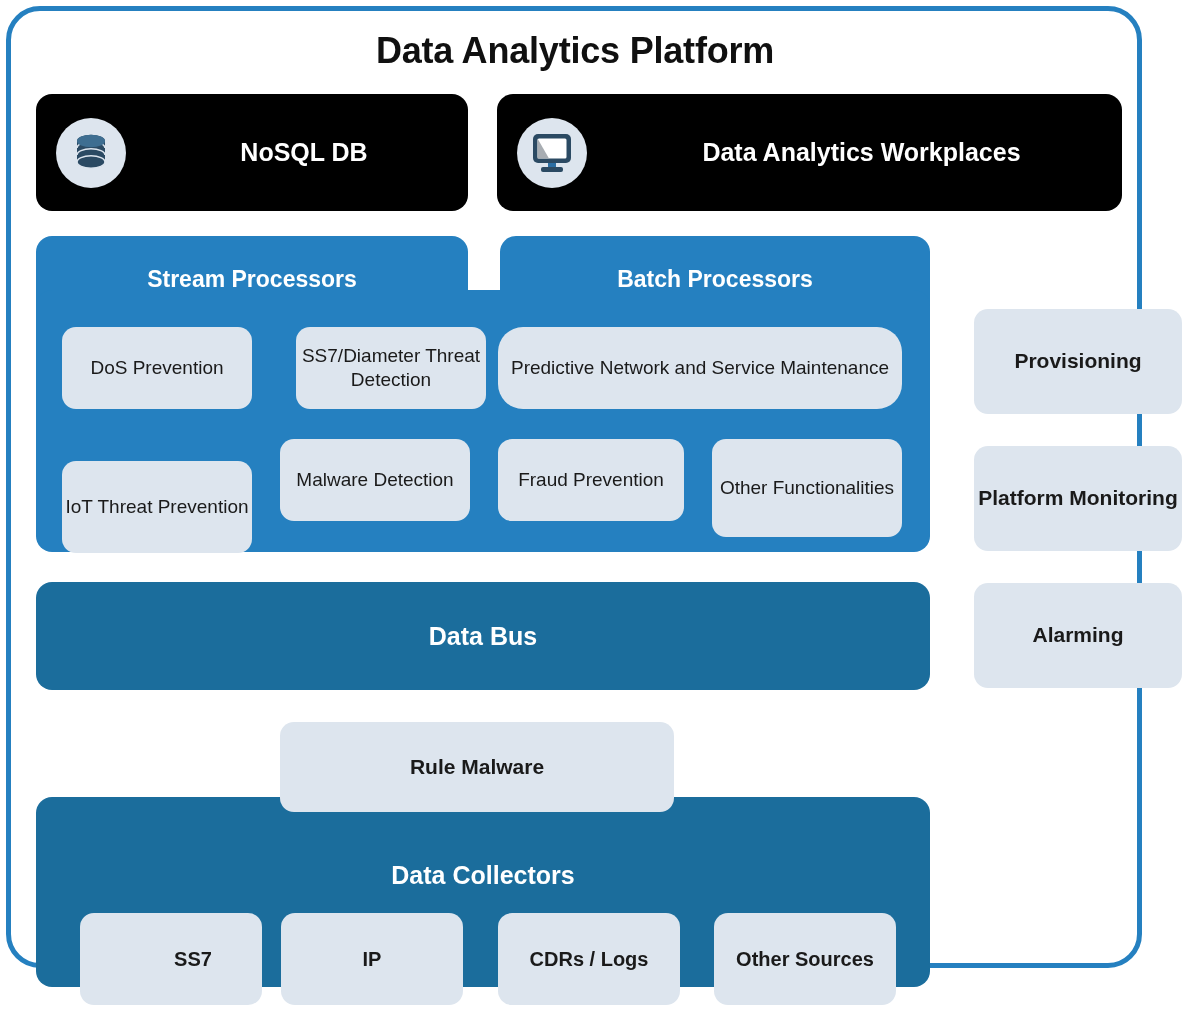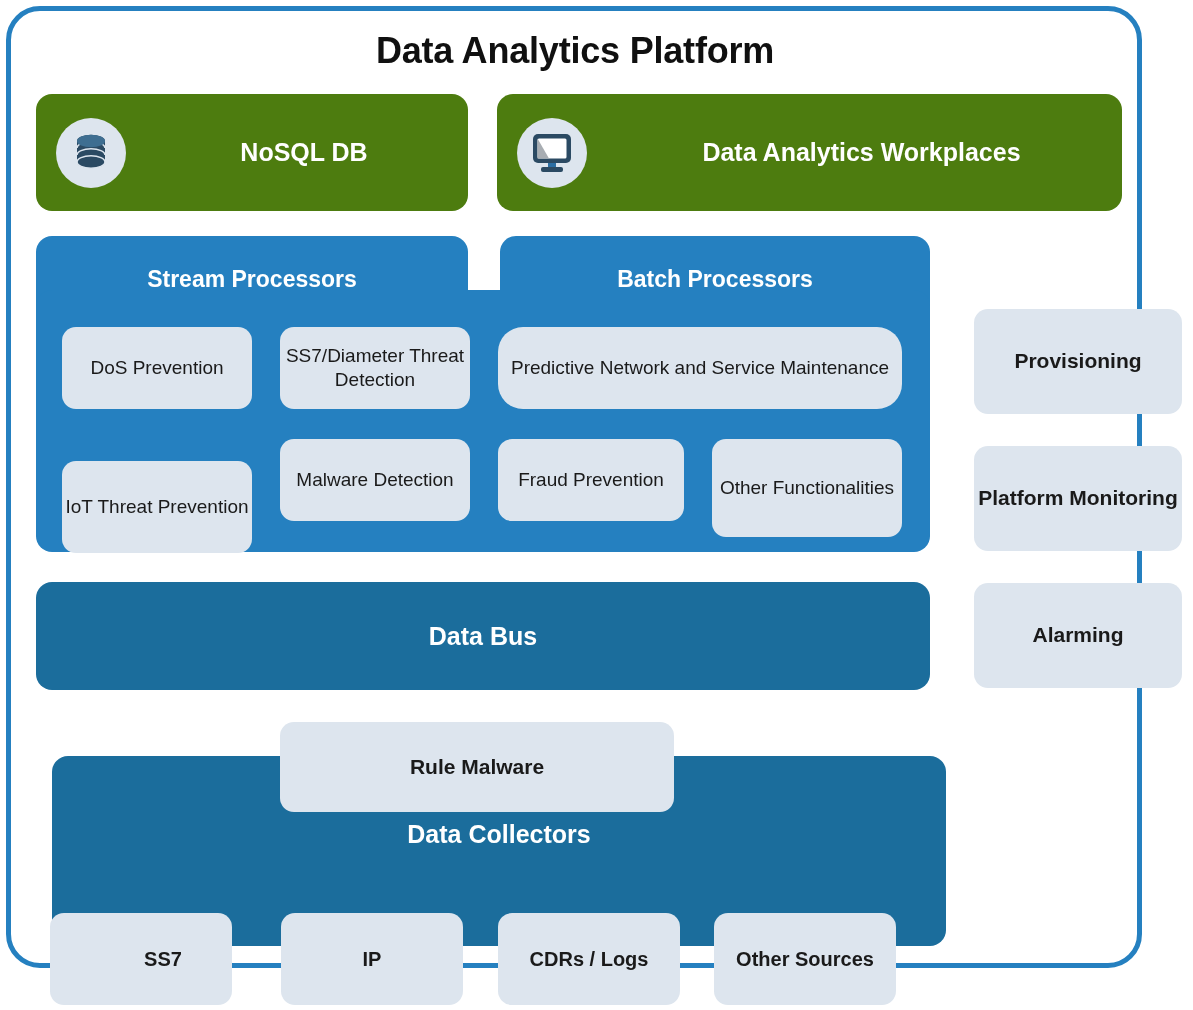--- a/index.html
+++ b/index.html
@@ -41,21 +41,21 @@
     text-align: center;
     font-size: 36px;
     font-weight: bold;
     color: #101010;
     letter-spacing: -0.2px;
   }
 
   
   .blue-box {
     position: absolute;
-    background: #4d7c0f;
+    background: #000000;
     border-radius: 16px;
     box-sizing: border-box;
   }
   .blue-box-dark {
     position: absolute;
     background: #1b6d9c;
     border-radius: 16px;
     box-sizing: border-box;
   }
   .light-box {
@@ -138,55 +138,55 @@
     top: 236px;
     width: 430px;
     height: 80px;
     background: #2580c0;
     border-radius: 16px 16px 0 0;
   }
   .proc-label-stream { left: 36px; top: 266px; width: 432px; }
   .proc-label-batch  { left: 500px; top: 266px; width: 430px; }
 
   .sp1 { left: 62px;  top: 327px; width: 190px; height: 82px; }
-  .sp2 { left: 280px; top: 327px; width: 190px; height: 82px; }
+  .sp2 { left: 296px; top: 327px; width: 190px; height: 82px; }
   .bp1 { left: 498px; top: 327px; width: 404px; height: 82px; border-radius: 25px; }
   .sp3 { left: 62px;  top: 461px; width: 190px; height: 92px; }
   .sp4 { left: 280px; top: 439px; width: 190px; height: 82px; }
   .bp2 { left: 498px; top: 439px; width: 186px; height: 82px; }
   .bp3 { left: 712px; top: 439px; width: 190px; height: 98px; text-align: center; }
 
   
   .data-bus { left: 36px; top: 582px; width: 894px; height: 108px; }
   .data-bus-label {
     position: absolute; left: 0; top: 0; width: 100%; height: 100%;
     display: flex; align-items: center; justify-content: center;
     color: #fff; font-weight: bold; font-size: 25px;
   }
 
   
-  .data-collectors { left: 36px; top: 756px; width: 894px; height: 190px; margin-left: 16px; }
+  .data-collectors { left: 36px; top: 797px; width: 894px; height: 190px; }
   .dc-label {
     position: absolute; left: 0; top: 64px; width: 100%;
     text-align: center; color: #fff; font-weight: bold; font-size: 25px;
   }
   .rule-engine {
     left: 280px; top: 722px; width: 394px; height: 90px;
     font-size: 21px; font-weight: bold;
     z-index: 5;
   }
 
   
   .src {
     width: 182px; height: 92px;
     top: 913px;
     font-size: 20px; font-weight: bold;
     z-index: 6;
   }
-  .src1 { left: 50px; padding-left: 44px; }
+  .src1 { left: 80px; padding-left: 44px; }
   .src2 { left: 281px; }
   .src3 { left: 498px; }
   .src4 { left: 714px; }
 
   
   .ops {
     width: 208px;
     left: 974px;
     font-size: 21px;
     font-weight: bold;

